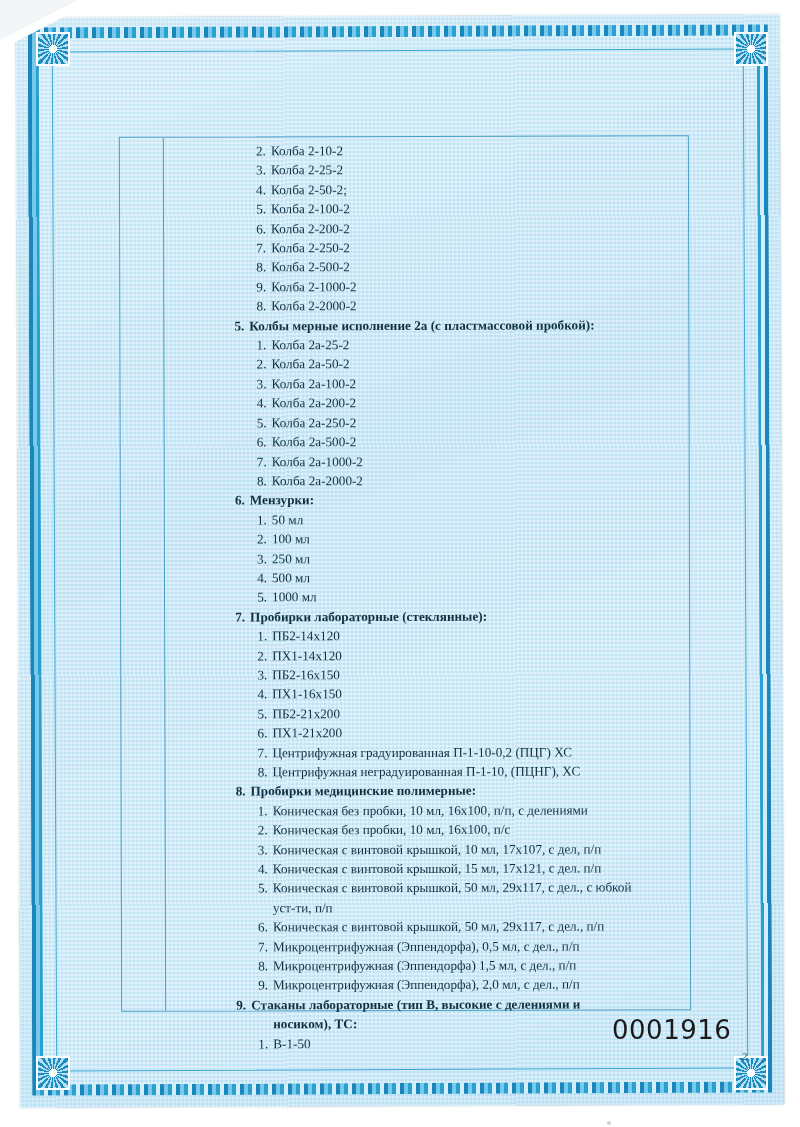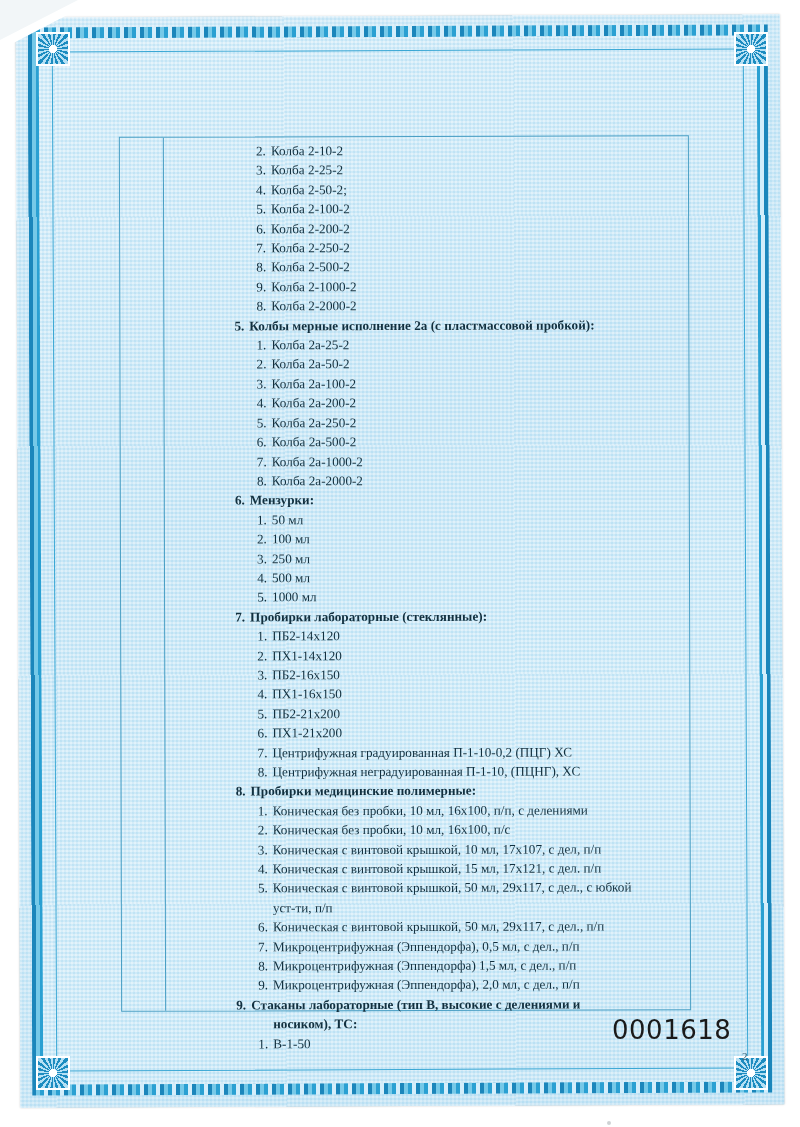--- a/index.html
+++ b/index.html
@@ -408,17 +408,17 @@
           </li>
           <li class="cont" style="font-weight: bold;">носиком), ТС:</li>
           <li class="item lvl2">
             <span class="num">1.</span>
             <span class="txt">В-1-50</span>
           </li>
         </ol>
     </div>
   </div>
 
-  <div class="serial">0001618</div>
+  <div class="serial">0001916</div>
   <div class="page-mark">2</div>
   <div class="speck"></div>
 
 </div>
 
 </body></html>

